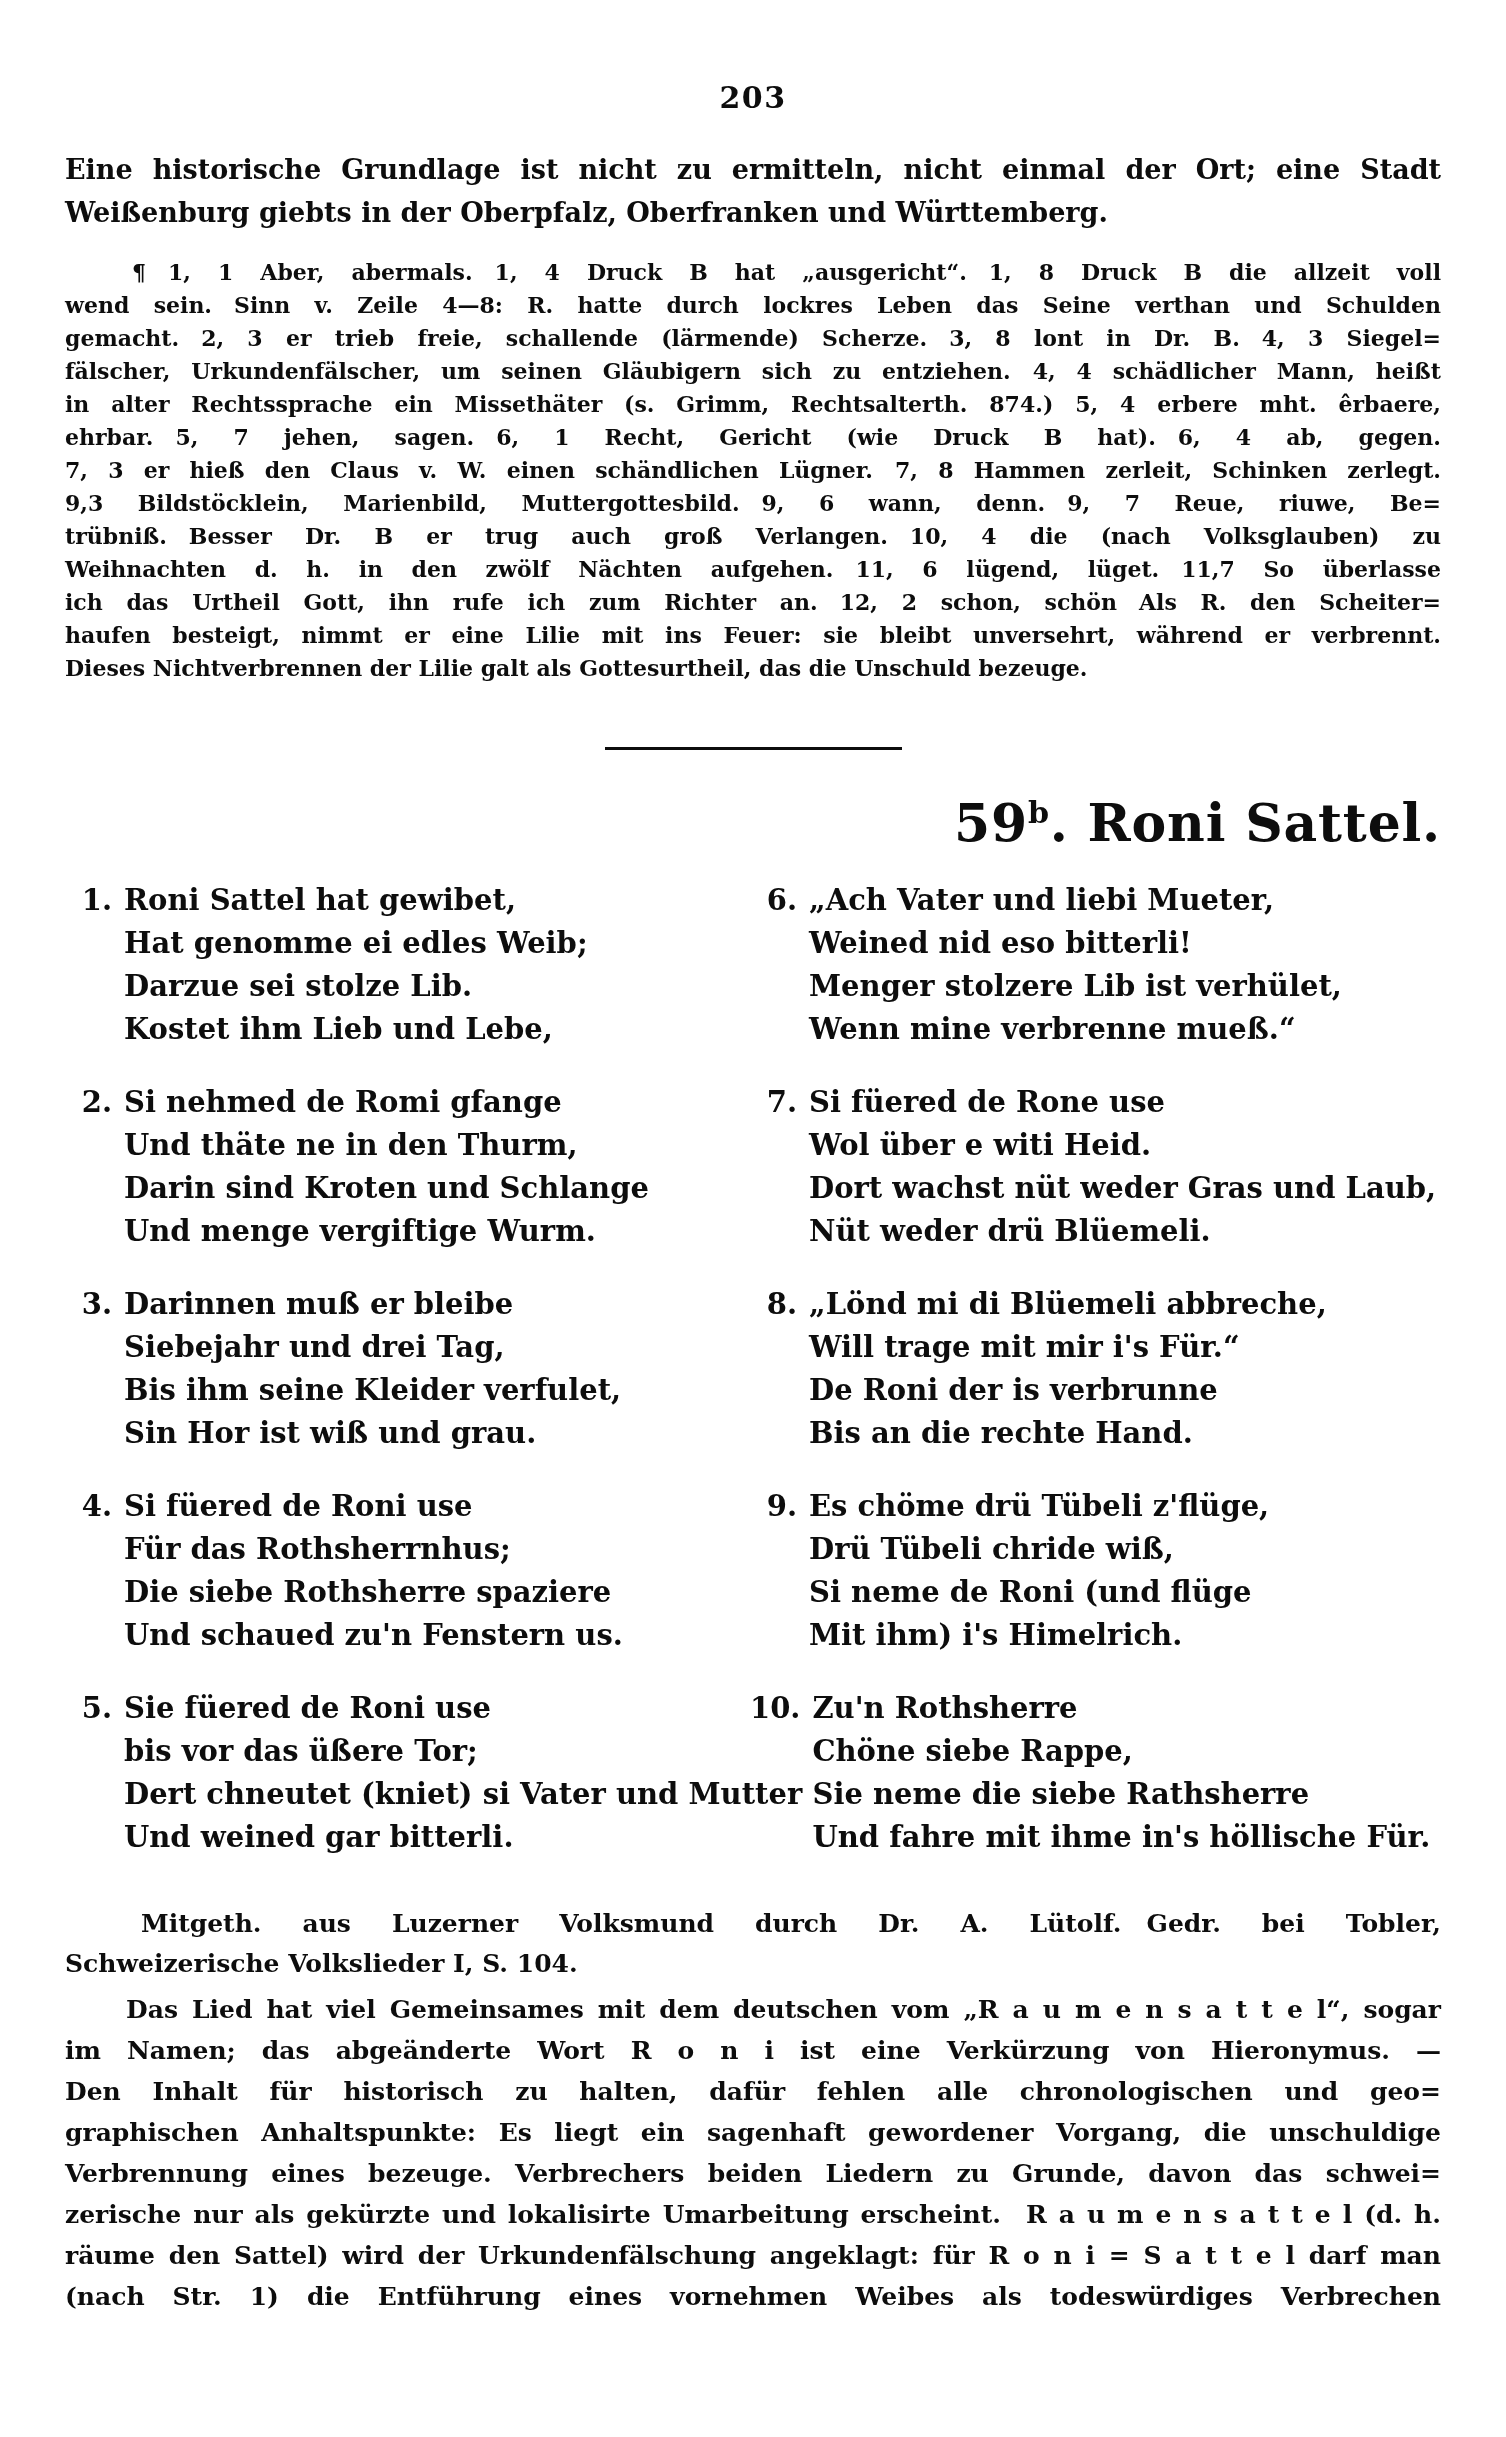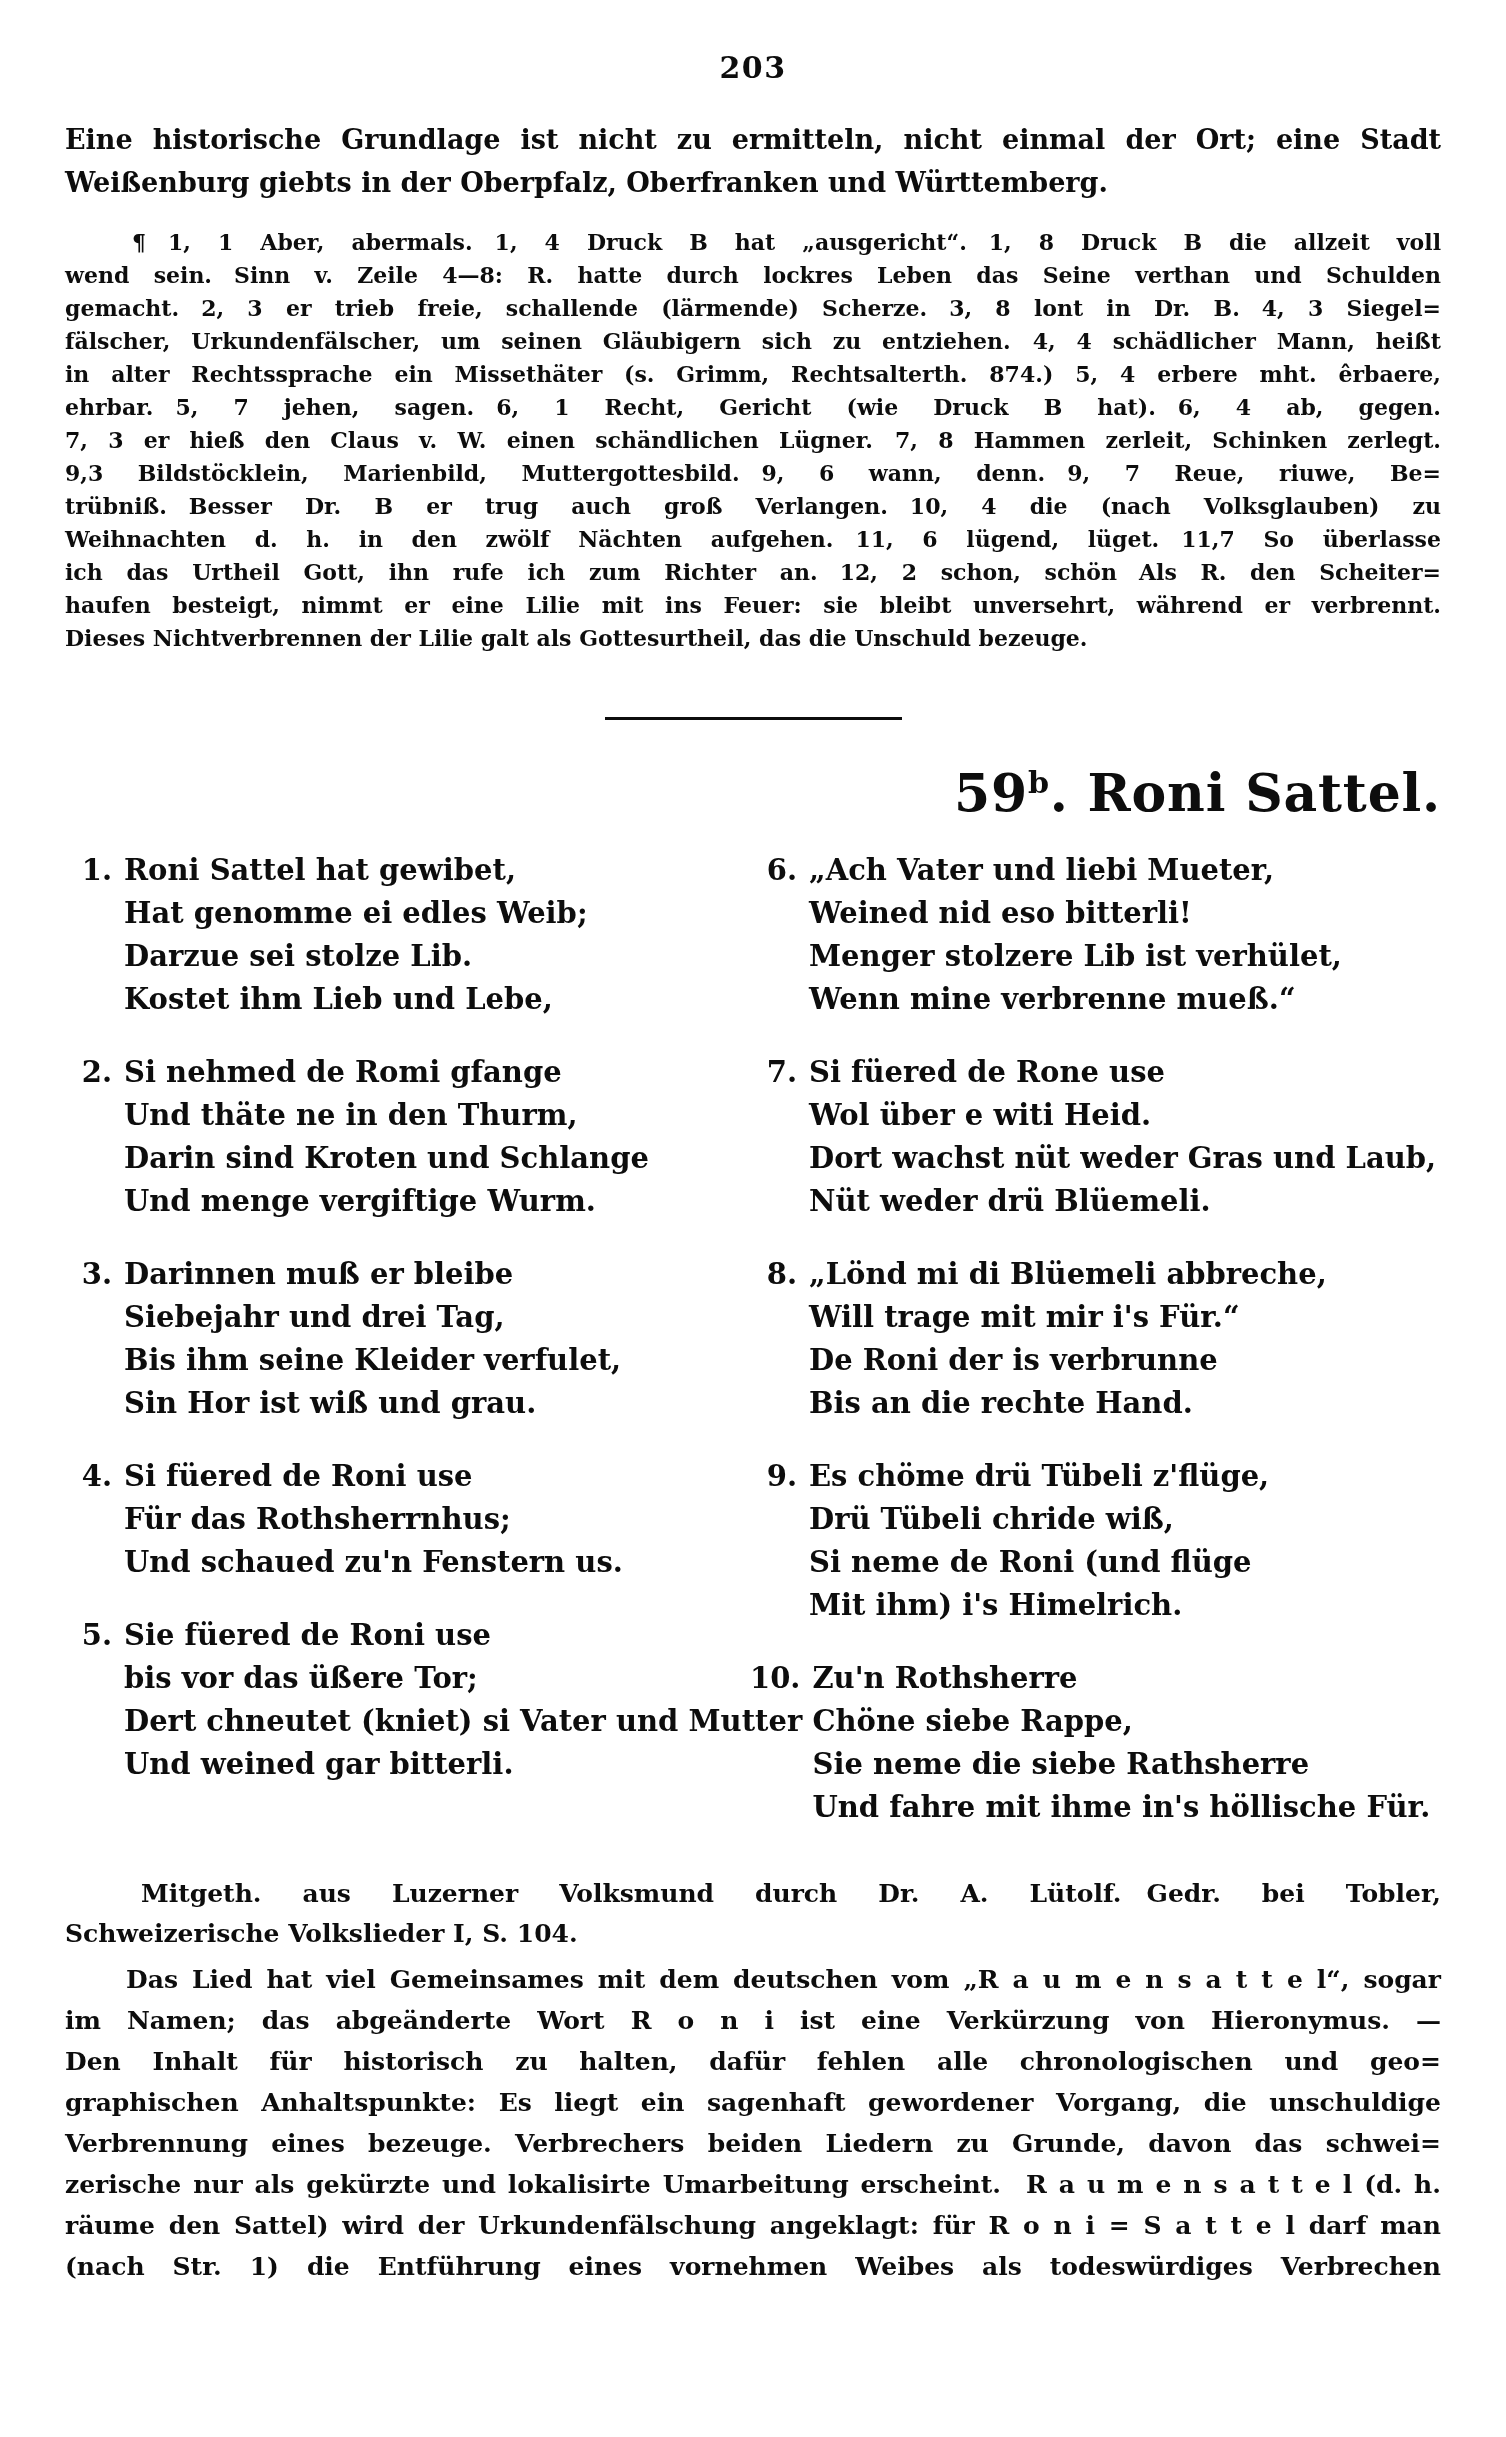--- a/index.html
+++ b/index.html
@@ -10,21 +10,21 @@
     color:#0d0d0d;
     overflow:hidden;
   }
   .page{
     width:1506px;height:2438px;
     box-sizing:border-box;
     padding:0 65px;
     position:relative;
   }
   .page-number{
-    padding-top:50px;
+    padding-top:80px;
     text-align:center;
     font-size:30px;
     font-weight:700;
     letter-spacing:1.5px;
   }
   
   .tline{
     white-space:normal;
   }
   .just{
@@ -161,20 +161,21 @@
             <div class="vline">Siebejahr und drei Tag,</div>
             <div class="vline">Bis ihm seine Kleider verfulet,</div>
             <div class="vline">Sin Hor ist wiß und grau.</div>
           </div>
         </div>
         <div class="stanza">
           <span class="stanza-num">4.</span>
           <div class="stanza-body">
             <div class="vline">Si füered de Roni use</div>
             <div class="vline">Für das Rothsherrnhus;</div>
+            <div class="vline">Die siebe Rothsherre spaziere</div>
             <div class="vline">Und schaued zu'n Fenstern us.</div>
           </div>
         </div>
         <div class="stanza">
           <span class="stanza-num">5.</span>
           <div class="stanza-body">
             <div class="vline">Sie füered de Roni use</div>
             <div class="vline">bis vor das üßere Tor;</div>
             <div class="vline">Dert chneutet (kniet) si Vater und Mutter</div>
             <div class="vline">Und weined gar bitterli.</div>

